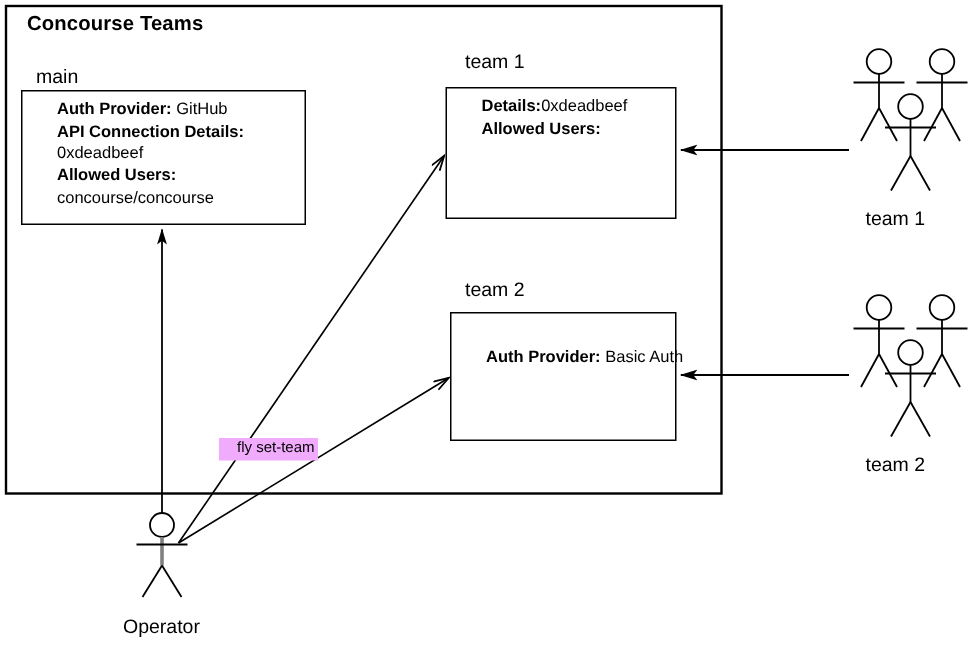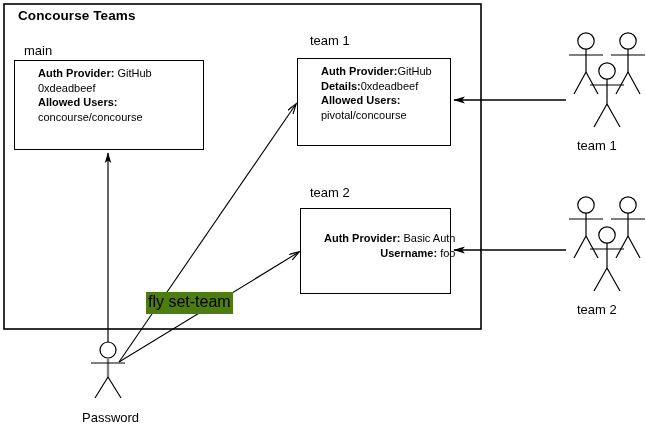--- a/index.html
+++ b/index.html
@@ -79,23 +79,23 @@
   #box-team2 .box-body { top: 22px; text-align: right; }
 
   .row { white-space: nowrap; }
   .k { font-weight: bold; }
   .v { font-weight: normal; }
 
   
   #edge-label {
     left: 146px;
     top: 292px;
-    background: #4d7c0f;
-    font-size: 16px;
-    padding: 1px 2px 2px 2px;
+    background: #f0abfc;
+    font-size: 10px;
+    padding: 1px 2px 2px 12px;
   }
 
   
   .actor-caption {
     font-size: 13px;
     text-align: center;
   }
   #caption-actor-team1 { left: 577px; top: 138px; }
   #caption-actor-team2 { left: 577px; top: 302px; }
   #caption-operator    { left: 82px;  top: 410px; }
@@ -189,60 +189,54 @@
 
   <div class="txt container-title">Concourse Teams</div>
 
   <div class="txt box-caption" id="caption-main">main</div>
   <div class="detail-box" id="box-main">
     <div class="box-body">
       <div class="row">
         <span class="k">Auth Provider:</span><span class="v"> GitHub</span>
       </div>
       <div class="row">
+        <span class="k">API Connection Details:</span><span class="v"></span>
+      </div>
+      <div class="row">
         <span class="k"></span><span class="v">0xdeadbeef</span>
       </div>
       <div class="row">
         <span class="k">Allowed Users:</span><span class="v"></span>
       </div>
       <div class="row">
         <span class="k"></span><span class="v">concourse/concourse</span>
       </div>
     </div>
   </div>
 
   <div class="txt box-caption" id="caption-team1">team 1</div>
   <div class="detail-box" id="box-team1">
     <div class="box-body">
       <div class="row">
-        <span class="k">Auth Provider:</span><span class="v">GitHub</span>
-      </div>
-      <div class="row">
         <span class="k">Details:</span><span class="v">0xdeadbeef</span>
       </div>
       <div class="row">
         <span class="k">Allowed Users:</span><span class="v"></span>
-      </div>
-      <div class="row">
-        <span class="k"></span><span class="v">pivotal/concourse</span>
       </div>
     </div>
   </div>
 
   <div class="txt box-caption" id="caption-team2">team 2</div>
   <div class="detail-box" id="box-team2">
     <div class="box-body">
       <div class="row">
         <span class="k">Auth Provider:</span><span class="v"> Basic Auth</span>
       </div>
-      <div class="row">
-        <span class="k">Username:</span><span class="v"> foo</span>
-      </div>
     </div>
   </div>
 
   <div class="txt" id="edge-label">fly set-team</div>
 
   <div class="txt actor-caption" id="caption-actor-team1">team 1</div>
   <div class="txt actor-caption" id="caption-actor-team2">team 2</div>
-  <div class="txt actor-caption" id="caption-operator">Password</div>
+  <div class="txt actor-caption" id="caption-operator">Operator</div>
 
 </div>
 
 </body></html>

